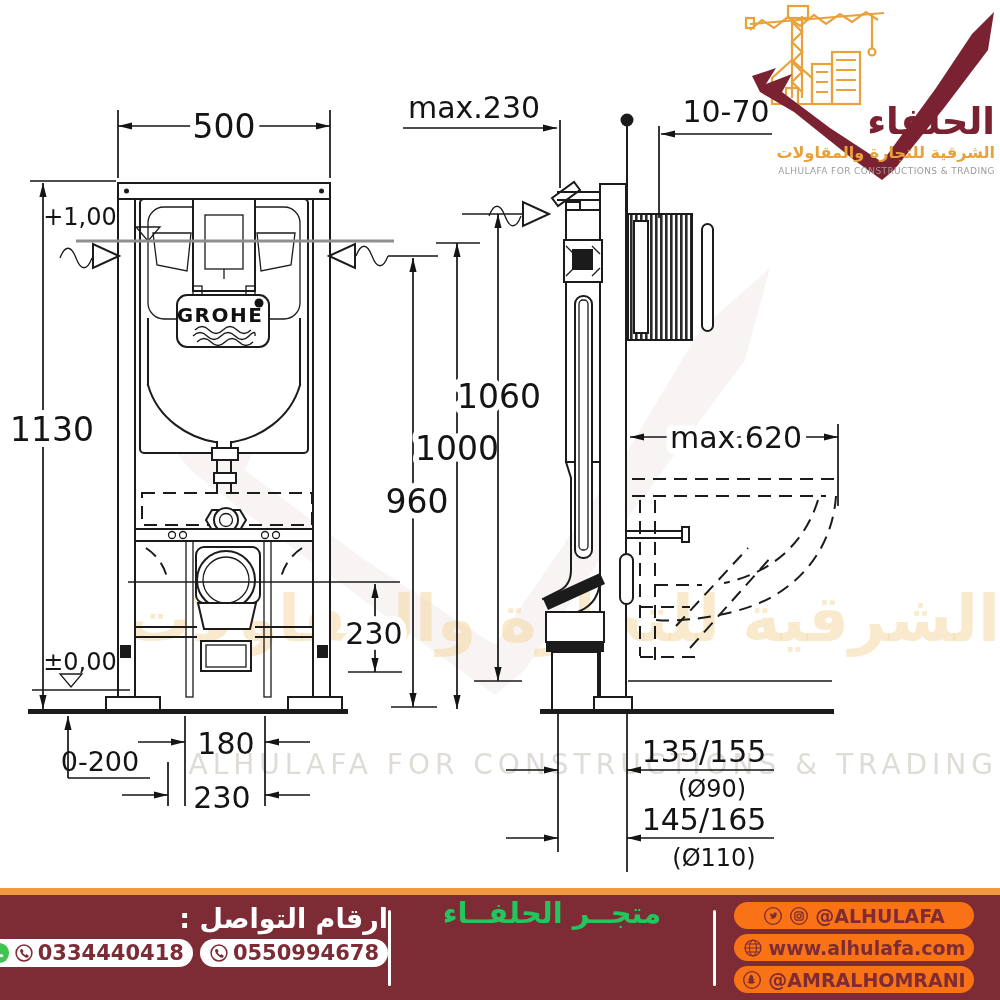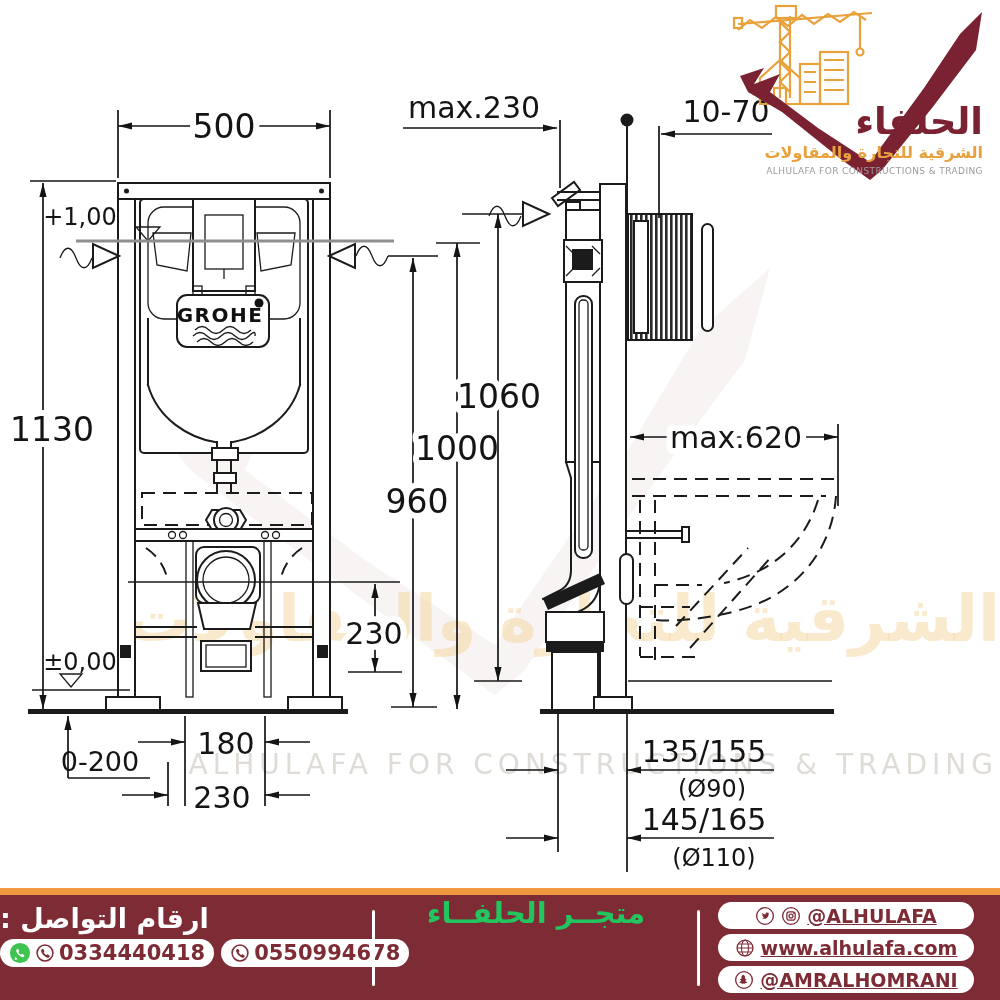--- a/index.html
+++ b/index.html
@@ -17,44 +17,44 @@
   .lnF{fill:#ffffff;stroke:#1b1b1b;stroke-width:2;}
   .thin{fill:none;stroke:#1b1b1b;stroke-width:1.3;}
   .dash{fill:none;stroke:#1b1b1b;stroke-width:2;stroke-dasharray:13 8;}
   .dimln{fill:none;stroke:#141414;stroke-width:1.7;}
   .dimt{font-family:"DejaVu Sans","Liberation Sans",sans-serif;font-size:33px;
         fill:#141414;text-anchor:middle;}
   .halo{stroke:#ffffff;stroke-width:12px;paint-order:stroke;stroke-linejoin:round;}
   .sm{font-size:27px;} .xs{font-size:24px;} .md{font-size:30px;}
   .grohet{font-size:20px;font-weight:bold;letter-spacing:1.5px;text-anchor:middle;fill:#111;}
   
-  .brand{position:absolute;top:0;right:12px;width:264px;height:196px;z-index:2;}
+  .brand{position:absolute;top:0;right:0;width:264px;height:196px;z-index:2;}
   .brand svg{position:absolute;left:0;top:0;}
   .brand-name{position:absolute;right:5px;top:100px;font-size:37px;font-weight:bold;
               color:#7a2231;direction:rtl;white-space:nowrap;}
   .brand-tag-ar{position:absolute;right:5px;top:143px;font-size:16px;font-weight:bold;
               color:#e8a13c;direction:rtl;white-space:nowrap;}
   .brand-tag-en{position:absolute;right:5px;top:166px;font-size:9px;color:#9b9b9b;
               letter-spacing:0.4px;white-space:nowrap;}
   
   .footer{position:absolute;left:0;bottom:0;width:1000px;height:112px;z-index:3;}
   .strip{height:7px;background:#f0973f;}
   .bar{height:105px;background:#7d2b34;display:flex;align-items:stretch;}
   .vdiv{width:3px;background:#ffffff;height:76px;align-self:center;border-radius:2px;}
-  .f-left{width:372px;display:flex;flex-direction:column;align-items:flex-start;}
+  .f-left{width:372px;display:flex;flex-direction:column;align-items:flex-end;padding-left:16px;}
   .contact-title{color:#fff;font-weight:bold;font-size:27px;margin-top:8px;direction:rtl;}
   .phone-row{display:flex;gap:7px;margin-top:5px;}
   .pill{background:#fff;border-radius:16px;display:flex;align-items:center;gap:4px;
         padding:2px 9px;color:#7d2b34;font-weight:bold;font-size:21px;}
   .f-mid{width:322px;display:flex;flex-direction:column;align-items:center;justify-content:flex-start;
          color:#22c55e;font-weight:bold;direction:rtl;line-height:1.25;}
   .f-mid .l1{font-size:29px;} .f-mid .l2{font-size:26px;}
   .f-right{flex:1;display:flex;flex-direction:column;gap:5px;padding:7px 26px 7px 18px;}
-  .spill{background:#ffffff;border-radius:15px;height:27px;display:flex;align-items:center;
-         justify-content:center;gap:6px;color:#7d2b34;font-weight:bold;font-size:19px;text-decoration:underline;}
+  .spill{background:#f97316;border-radius:15px;height:27px;display:flex;align-items:center;
+         justify-content:center;gap:6px;color:#7d2b34;font-weight:bold;font-size:19px;}
   .icn{display:block;}
 </style>
 </head>
 <body>
 
 <div class="page">
 
   <div class="wm">
     <svg width="700" height="600" viewBox="0 0 700 600" style="position:absolute;left:130px;top:240px;">
       <path d="M30,190 L90,170 L65,210 L135,185 L115,230 L235,320 L365,405 L495,215 L570,90 L640,28

